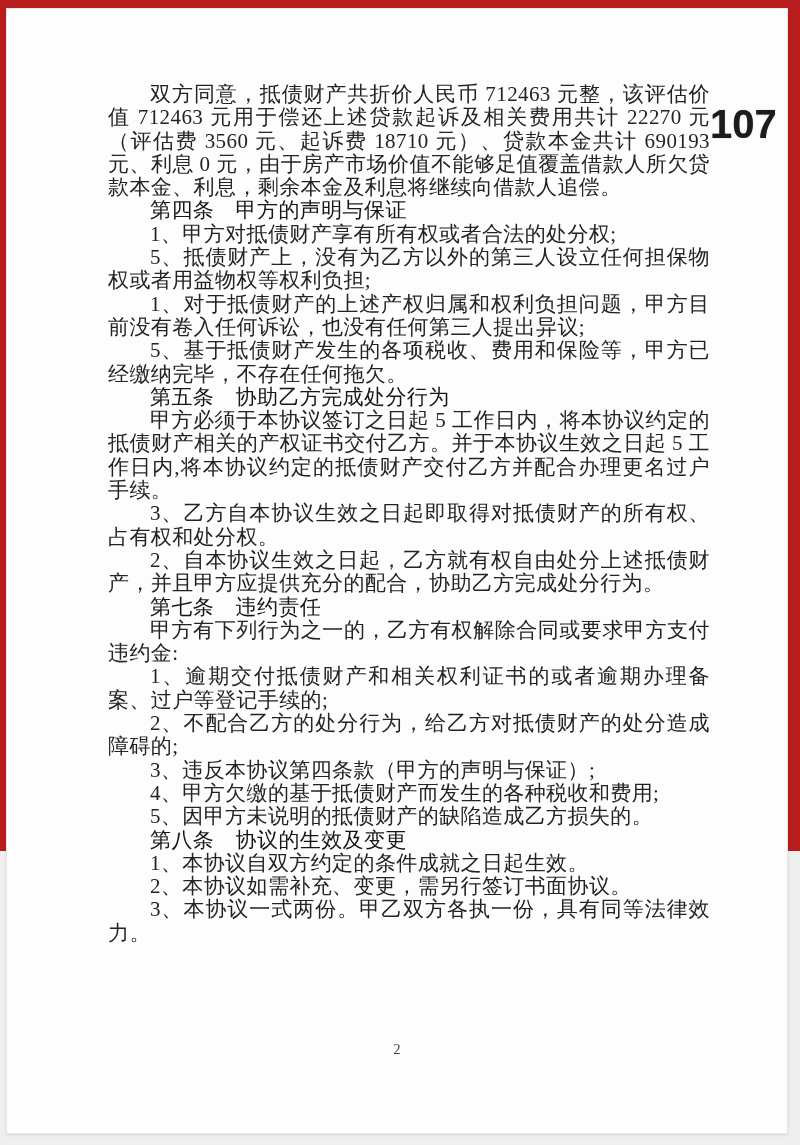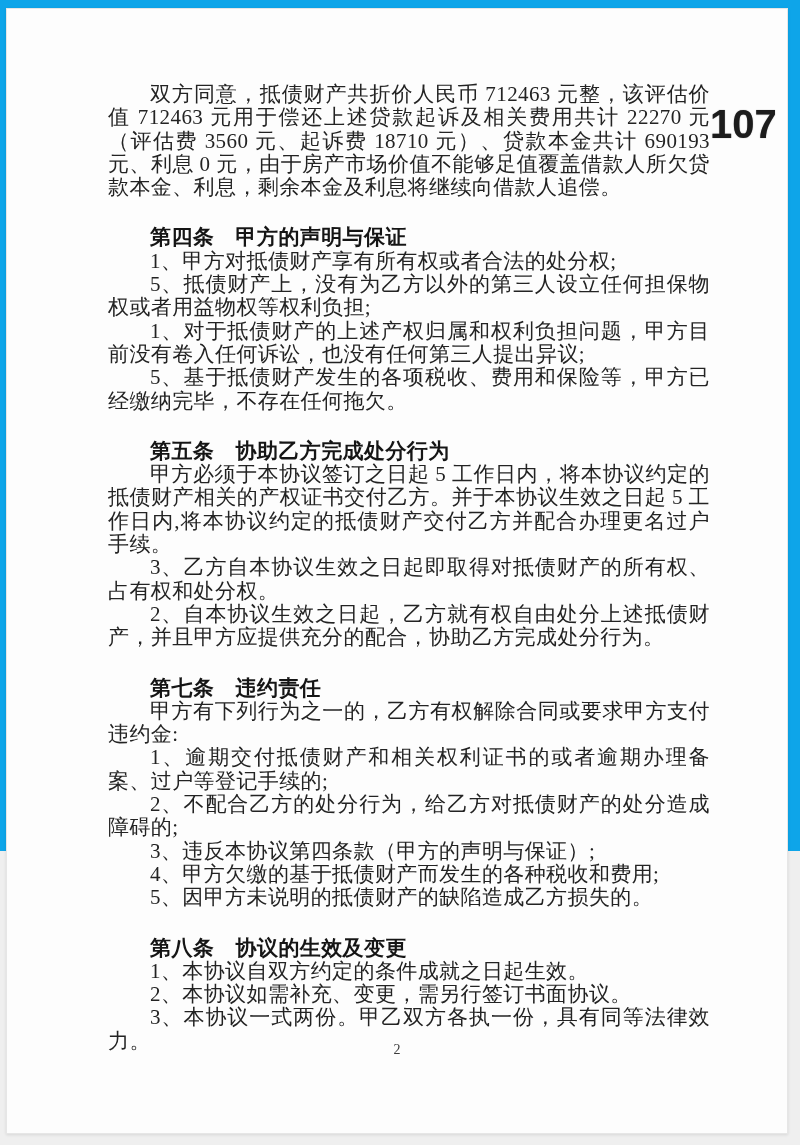--- a/index.html
+++ b/index.html
@@ -8,21 +8,21 @@
     width: 800px;
     height: 1145px;
     background: #efefef;
     font-family: "Liberation Serif", "DejaVu Serif", serif;
     overflow: hidden;
   }
   .canvas {
     position: relative;
     width: 800px;
     height: 851px;
-    background: #0ea5e9;
+    background: #b91c1c;
   }
   .paper {
     position: absolute;
     left: 6px;
     top: 8px;
     width: 782px;
     height: 1126px;
     background: #fdfdfd;
     border: 1px solid #e6e6e6;
     box-sizing: border-box;
@@ -37,23 +37,22 @@
     font-size: 21px;
     line-height: 23.3px;
     letter-spacing: 0.4px;
     text-align: justify;
   }
   .content p {
     margin: 0;
     text-indent: 2em;
   }
   .content p.heading {
-    font-weight: bold;
+    font-weight: normal;
     color: #151515;
-    margin-top: 27px;
   }
   .stamp {
     position: absolute;
     left: 703px;
     top: 100px;
     font-family: "Liberation Sans", "DejaVu Sans", sans-serif;
     font-weight: bold;
     font-size: 40px;
     line-height: 30px;
     color: #1c1c1c;

